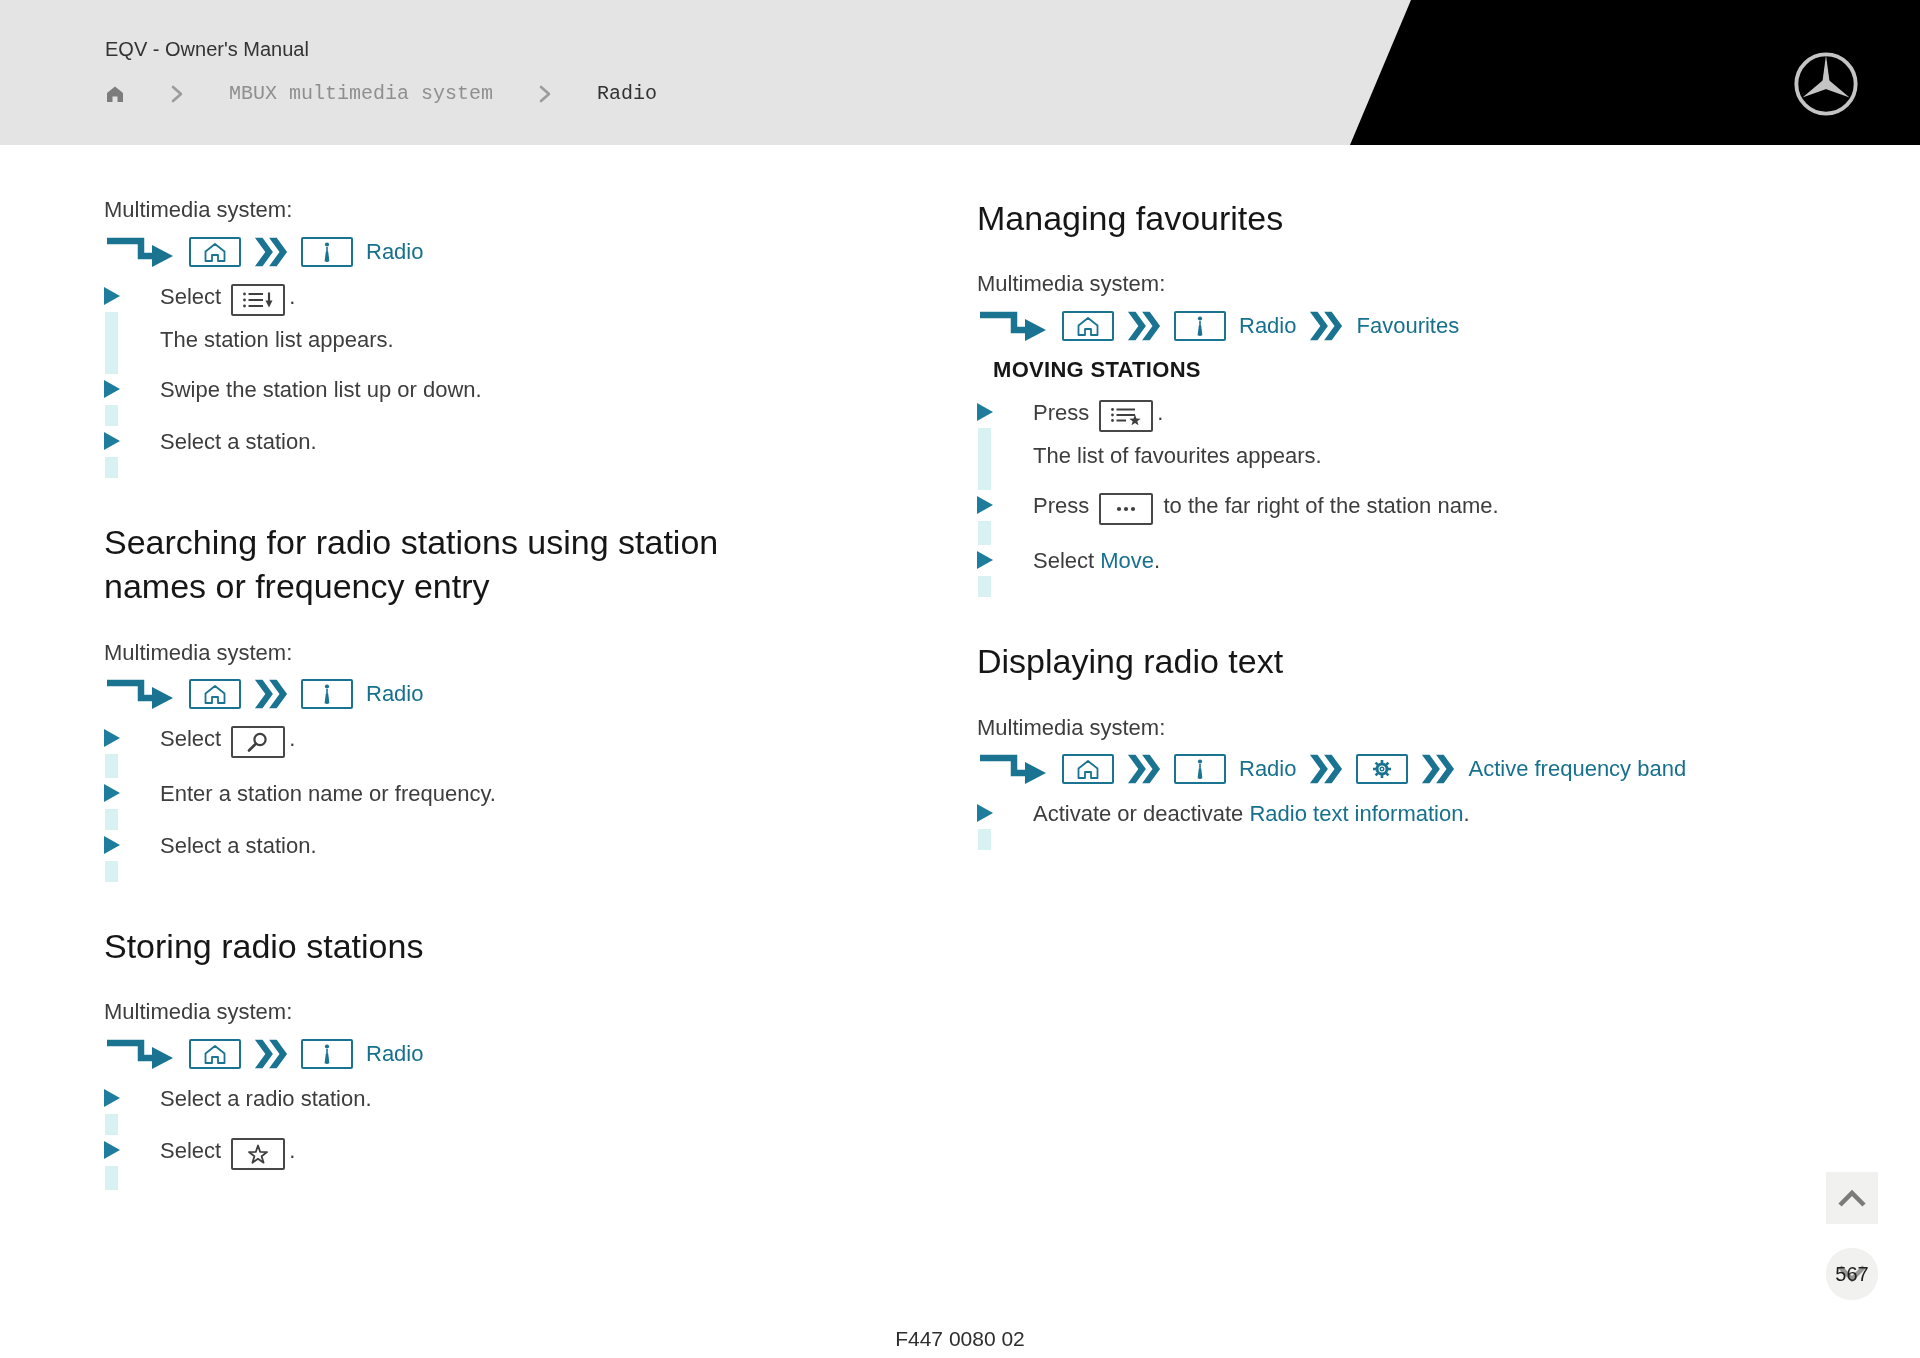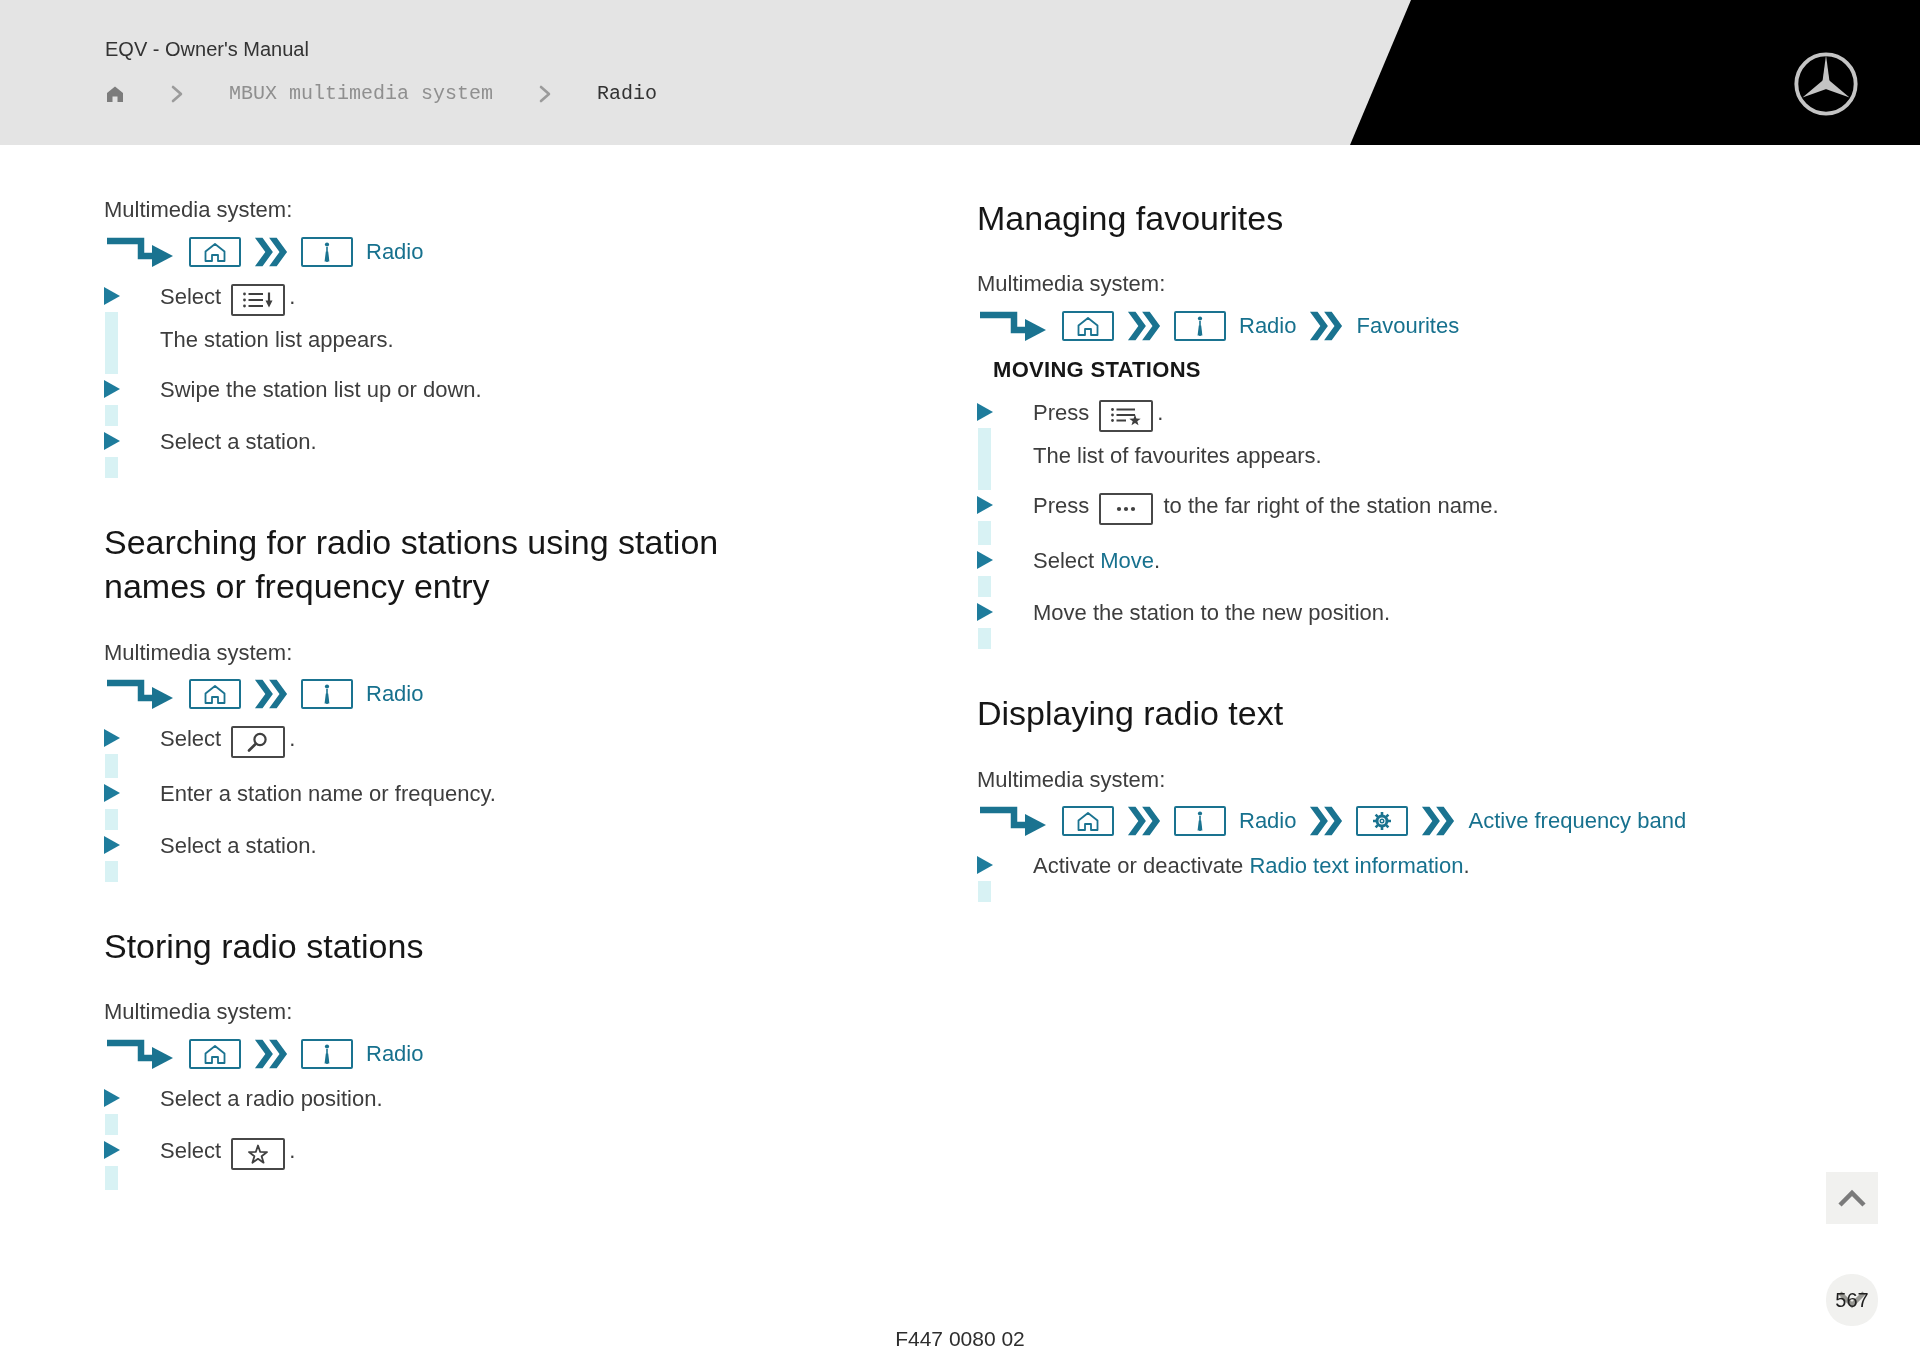--- a/index.html
+++ b/index.html
@@ -45,21 +45,21 @@
     border-left:16px solid #1e7c9c;border-top:9px solid transparent;border-bottom:9px solid transparent;}
   .step::after{content:"";position:absolute;left:1px;top:29px;bottom:2px;width:13px;background:#d8f2f4;}
   .step .result{margin-top:10px;}
   .tlink{color:#17718e;}
   .nowrap{white-space:nowrap;}
   
   .figure-code{position:absolute;left:0;top:1327px;width:1920px;text-align:center;
     font-size:21px;color:#2e2e2e;}
   .fab{position:absolute;left:1826px;width:52px;height:52px;background:#f1f1ef;cursor:pointer;}
   .fab-top{top:1172px;}
-  .fab-page{top:1274px;border-radius:25px;}
+  .fab-page{top:1248px;border-radius:25px;}
   .fab svg{position:absolute;left:50%;top:50%;transform:translate(-50%,-50%);}
   .fab .chev-ic{width:32px;height:20px;color:#7b7b7b;}
   .fab-page .chev-ic{color:#979792;}
   .page-num{position:absolute;left:0;top:0;width:52px;height:52px;display:flex;align-items:center;justify-content:center;
     font-size:20px;color:#1f1f1f;}
 </style>
 </head>
 <body>
 
 <svg width="0" height="0" style="position:absolute" aria-hidden="true">
@@ -251,21 +251,21 @@
         </svg>
       <span class="kbox teal">
           <svg width="24" height="24">
             <use href="#sym-tower"></use>
           </svg>
         </span>
       <span class="plabel">Radio</span>
     </div>
     <div class="steps">
       <div class="step">
-        <span>Select a radio position.</span>
+        <span>Select a radio station.</span>
       </div>
       <div class="step">
         <span>Select </span><span class="kbox dark">
             <svg width="40" height="24">
               <use href="#sym-staro"></use>
             </svg>
           </span><span>.</span>
       </div>
     </div>
   </div>
@@ -311,23 +311,20 @@
       </div>
       <div class="step nowrap">
         <span>Press </span><span class="kbox dark">
             <svg width="40" height="24">
               <use href="#sym-dots"></use>
             </svg>
           </span><span> to the far right of the station name.</span>
       </div>
       <div class="step">
         <span>Select </span><span class="tlink">Move</span><span>.</span>
-      </div>
-      <div class="step">
-        <span>Move the station to the new position.</span>
       </div>
     </div>
   </div>
 
   <div class="section">
     <h2>Displaying radio text</h2>
     <div class="msys">Multimedia system:</div>
     <div class="icon-row">
       <svg class="hook">
           <use href="#sym-hook"></use>

